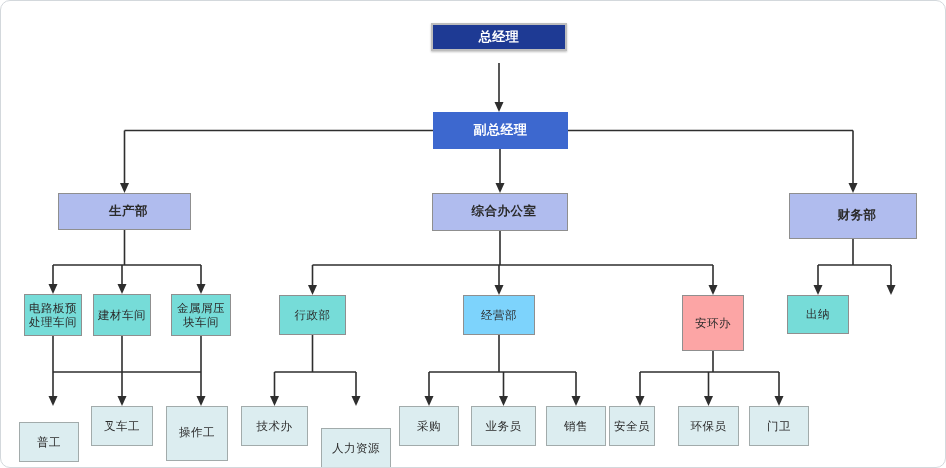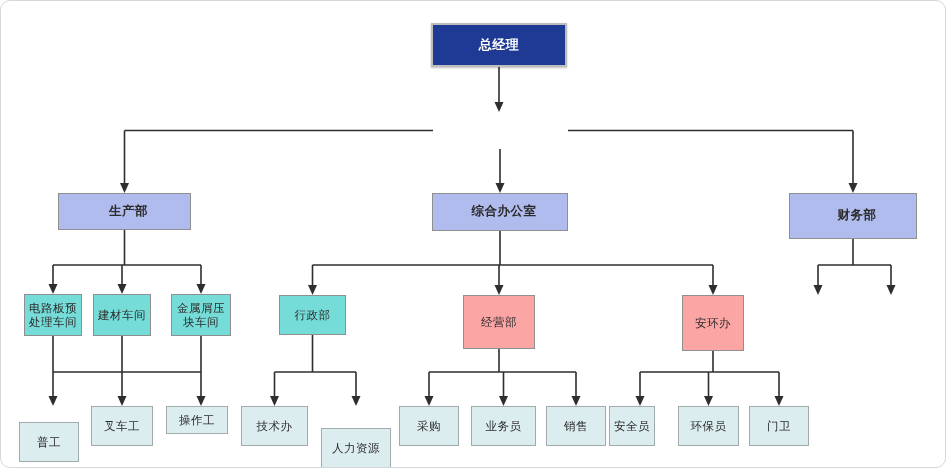--- a/index.html
+++ b/index.html
@@ -92,22 +92,25 @@
       <line x1="778" y1="371" x2="778" y2="396" stroke="#2e2e2e" stroke-width="1.6"></line>
       <polygon points="773.5,395 782.5,395 778,405" fill="#2e2e2e"></polygon>
       <line x1="52" y1="335" x2="52" y2="396" stroke="#2e2e2e" stroke-width="1.6"></line>
       <polygon points="47.5,395 56.5,395 52,405" fill="#2e2e2e"></polygon>
       <line x1="121" y1="335" x2="121" y2="396" stroke="#2e2e2e" stroke-width="1.6"></line>
       <polygon points="116.5,395 125.5,395 121,405" fill="#2e2e2e"></polygon>
       <line x1="200" y1="335" x2="200" y2="396" stroke="#2e2e2e" stroke-width="1.6"></line>
       <polygon points="195.5,395 204.5,395 200,405" fill="#2e2e2e"></polygon>
       <line x1="52" y1="371" x2="200" y2="371" stroke="#2e2e2e" stroke-width="1.6"></line>
     </svg>
-<div class="node level-1" style="left: 430px; top: 22px; width: 136px; height: 44px; background: rgb(30, 58, 148); color: rgb(255, 255, 255); border-color: rgb(189, 189, 189);">
+<div class="node level-1" style="left: 430px; top: 22px; width: 136px; height: 28px; background: rgb(30, 58, 148); color: rgb(255, 255, 255); border-color: rgb(189, 189, 189);">
       <span>总经理</span>
+    </div>
+    <div class="node level-2" style="left: 432px; top: 111px; width: 135px; height: 37px; background: rgb(61, 104, 207); color: rgb(255, 255, 255); border-color: rgb(61, 104, 207);">
+      <span>副总经理</span>
     </div>
     <div class="node level-3" style="left: 57px; top: 192px; width: 133px; height: 37px; background: rgb(176, 188, 238); color: rgb(43, 43, 43); border-color: rgb(143, 143, 143);">
       <span>生产部</span>
     </div>
     <div class="node level-3" style="left: 431px; top: 192px; width: 136px; height: 38px; background: rgb(176, 188, 238); color: rgb(43, 43, 43); border-color: rgb(143, 143, 143);">
       <span>综合办公室</span>
     </div>
     <div class="node level-3" style="left: 788px; top: 192px; width: 128px; height: 46px; background: rgb(176, 188, 238); color: rgb(43, 43, 43); border-color: rgb(143, 143, 143);">
       <span>财务部</span>
     </div>
@@ -116,33 +119,36 @@
     </div>
     <div class="node level-4" style="left: 92px; top: 293px; width: 58px; height: 42px; background: rgb(118, 220, 216); color: rgb(43, 43, 43); border-color: rgb(143, 143, 143);">
       <span>建材车间</span>
     </div>
     <div class="node level-4" style="left: 170px; top: 293px; width: 60px; height: 42px; background: rgb(118, 220, 216); color: rgb(43, 43, 43); border-color: rgb(143, 143, 143);">
       <span>金属屑压块车间</span>
     </div>
     <div class="node level-4" style="left: 278px; top: 294px; width: 67px; height: 40px; background: rgb(118, 220, 216); color: rgb(43, 43, 43); border-color: rgb(143, 143, 143);">
       <span>行政部</span>
     </div>
-    <div class="node level-4" style="left: 462px; top: 294px; width: 72px; height: 54px; background: #fca5a5; color: rgb(43, 43, 43); border-color: rgb(143, 143, 143);">
+    <div class="node level-4" style="left: 462px; top: 294px; width: 72px; height: 40px; background: #7dd3fc; color: rgb(43, 43, 43); border-color: rgb(143, 143, 143);">
       <span>经营部</span>
     </div>
     <div class="node level-4" style="left: 681px; top: 294px; width: 62px; height: 56px; background: #fca5a5; color: rgb(43, 43, 43); border-color: rgb(143, 143, 143);">
       <span>安环办</span>
+    </div>
+    <div class="node level-4" style="left: 786px; top: 294px; width: 62px; height: 39px; background: rgb(118, 220, 216); color: rgb(43, 43, 43); border-color: rgb(143, 143, 143);">
+      <span>出纳</span>
     </div>
     <div class="node level-5" style="left: 18px; top: 421px; width: 60px; height: 40px; background: rgb(220, 237, 240); color: rgb(43, 43, 43); border-color: rgb(162, 171, 171);">
       <span>普工</span>
     </div>
     <div class="node level-5" style="left: 90px; top: 405px; width: 62px; height: 40px; background: rgb(220, 237, 240); color: rgb(43, 43, 43); border-color: rgb(162, 171, 171);">
       <span>叉车工</span>
     </div>
-    <div class="node level-5" style="left: 165px; top: 405px; width: 62px; height: 28px; background: rgb(220, 237, 240); color: rgb(43, 43, 43); border-color: rgb(162, 171, 171);">
+    <div class="node level-5" style="left: 165px; top: 405px; width: 62px; height: 55px; background: rgb(220, 237, 240); color: rgb(43, 43, 43); border-color: rgb(162, 171, 171); font-family: Liberation Mono, monospace;">
       <span>操作工</span>
     </div>
     <div class="node level-5" style="left: 240px; top: 405px; width: 67px; height: 40px; background: rgb(220, 237, 240); color: rgb(43, 43, 43); border-color: rgb(162, 171, 171);">
       <span>技术办</span>
     </div>
     <div class="node level-5" style="left: 320px; top: 427px; width: 70px; height: 40px; background: rgb(220, 237, 240); color: rgb(43, 43, 43); border-color: rgb(162, 171, 171);">
       <span>人力资源</span>
     </div>
     <div class="node level-5" style="left: 398px; top: 405px; width: 60px; height: 40px; background: rgb(220, 237, 240); color: rgb(43, 43, 43); border-color: rgb(162, 171, 171);">
       <span>采购</span>

